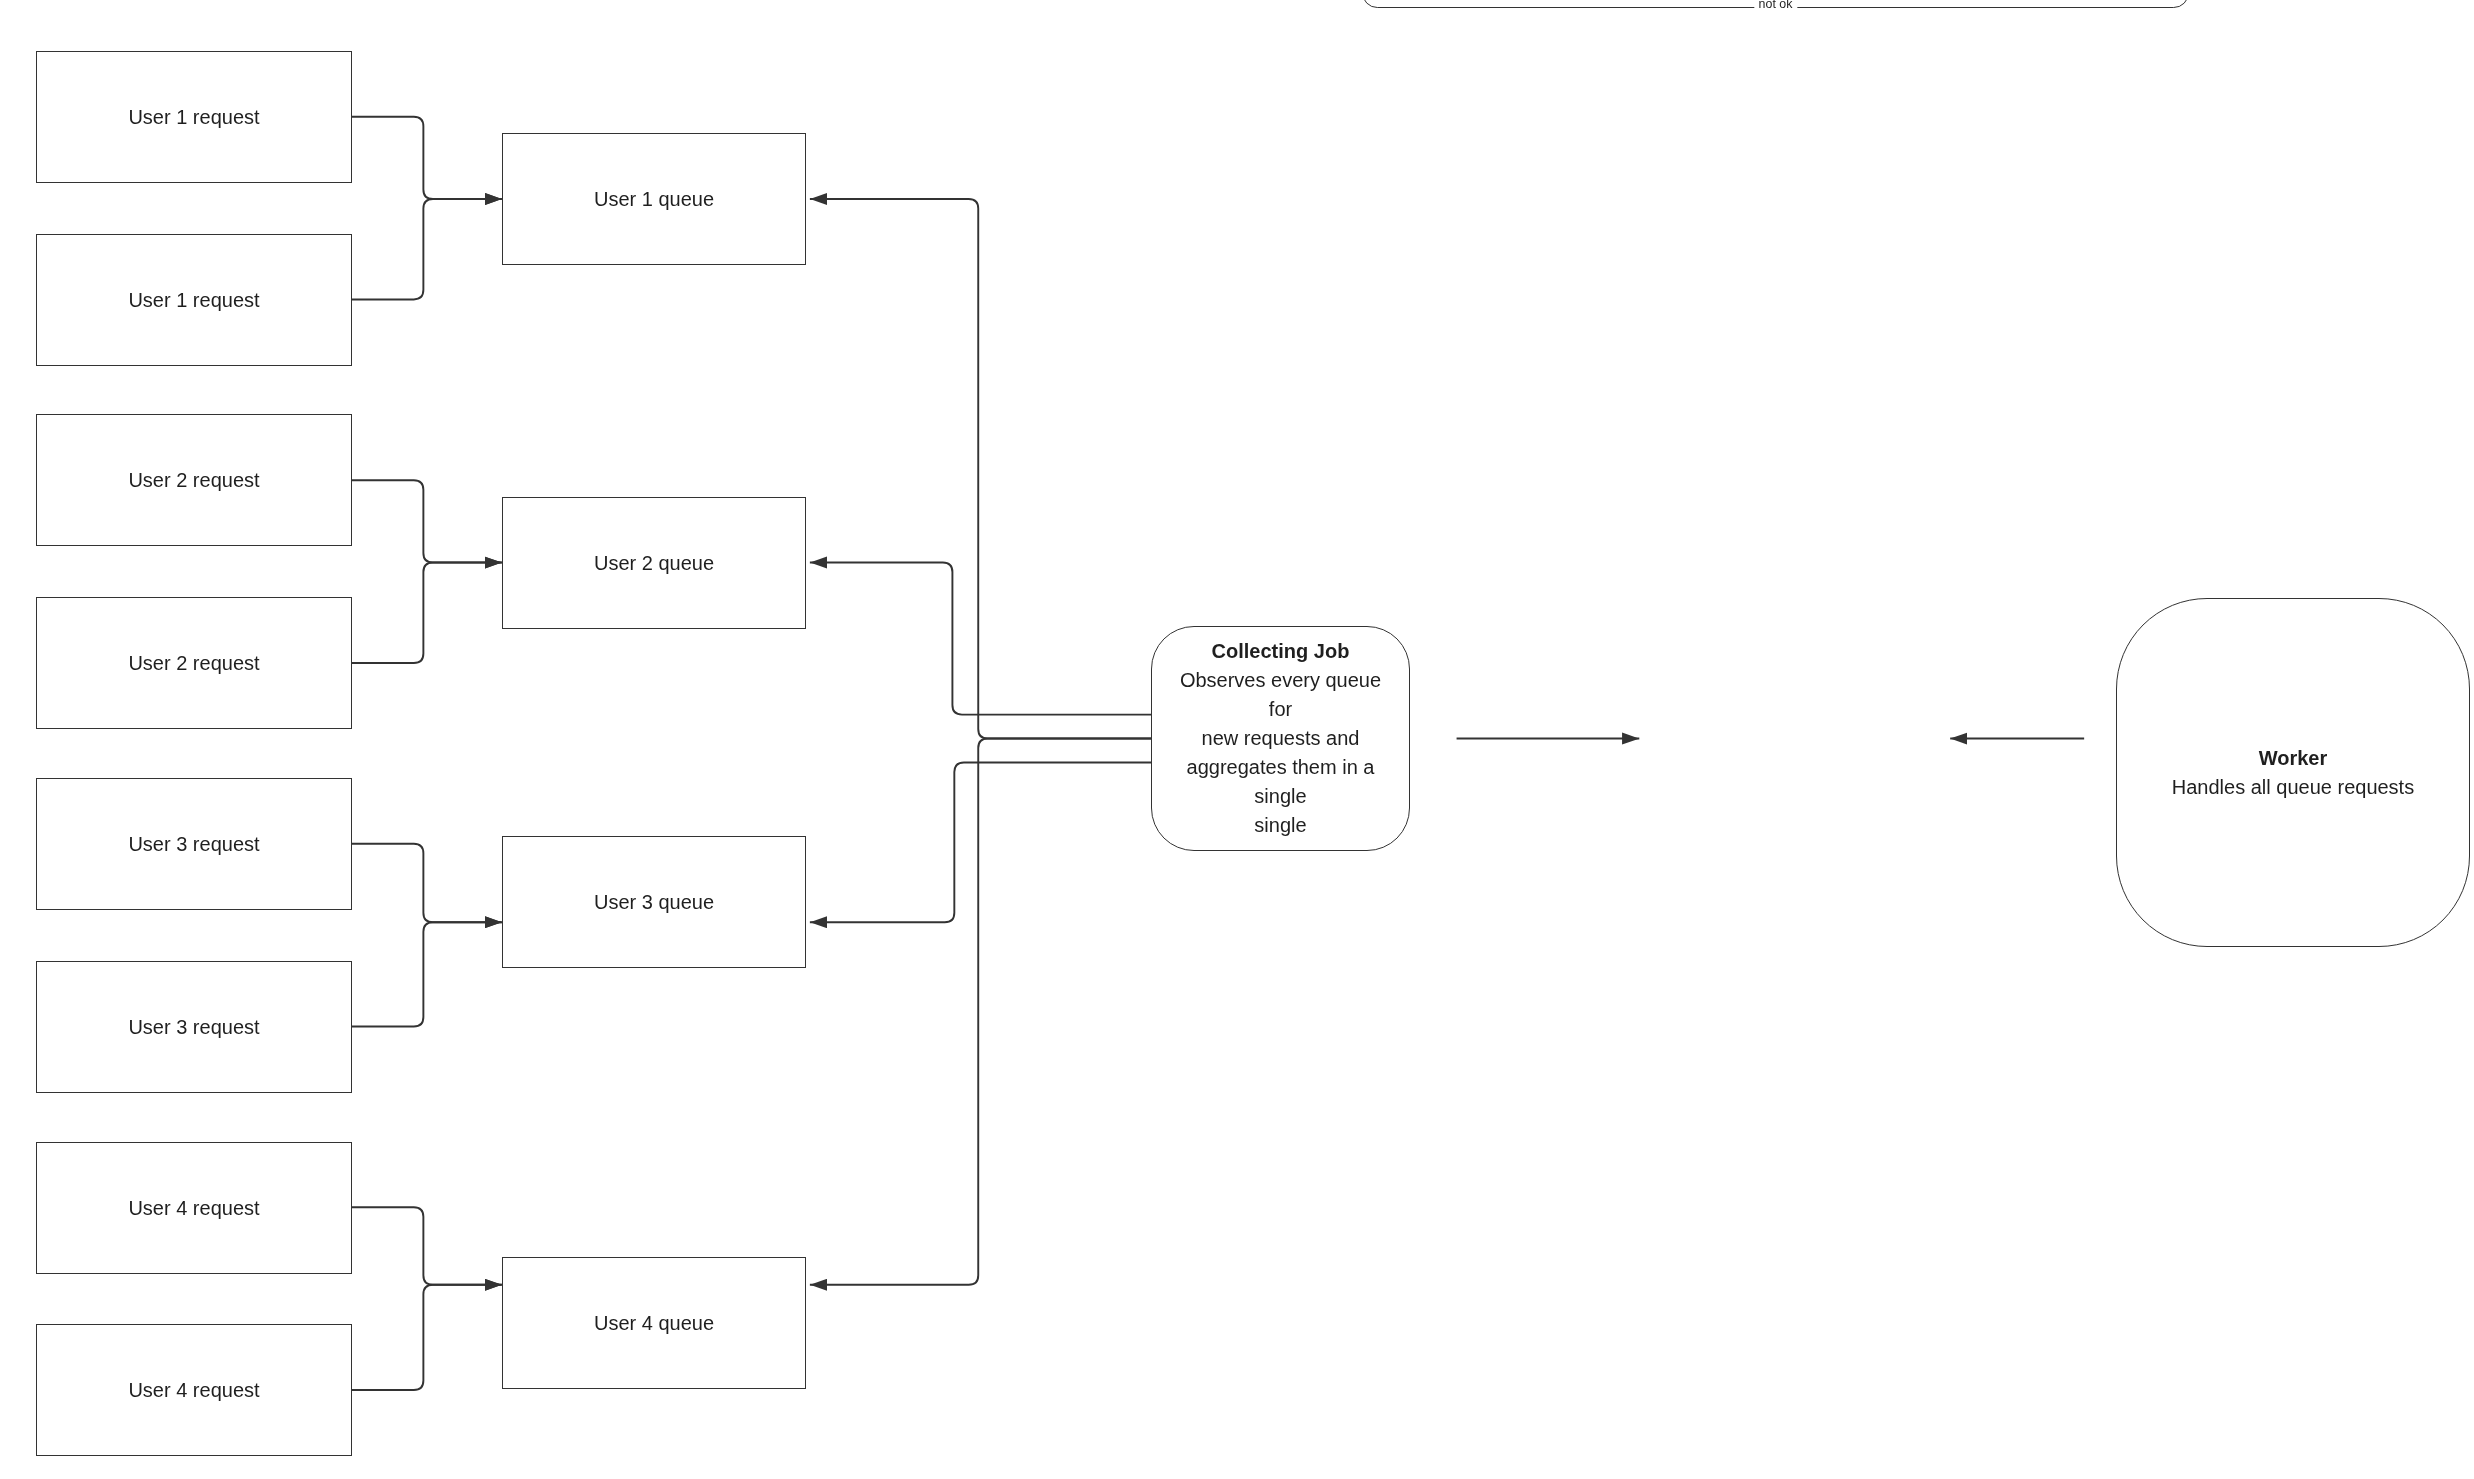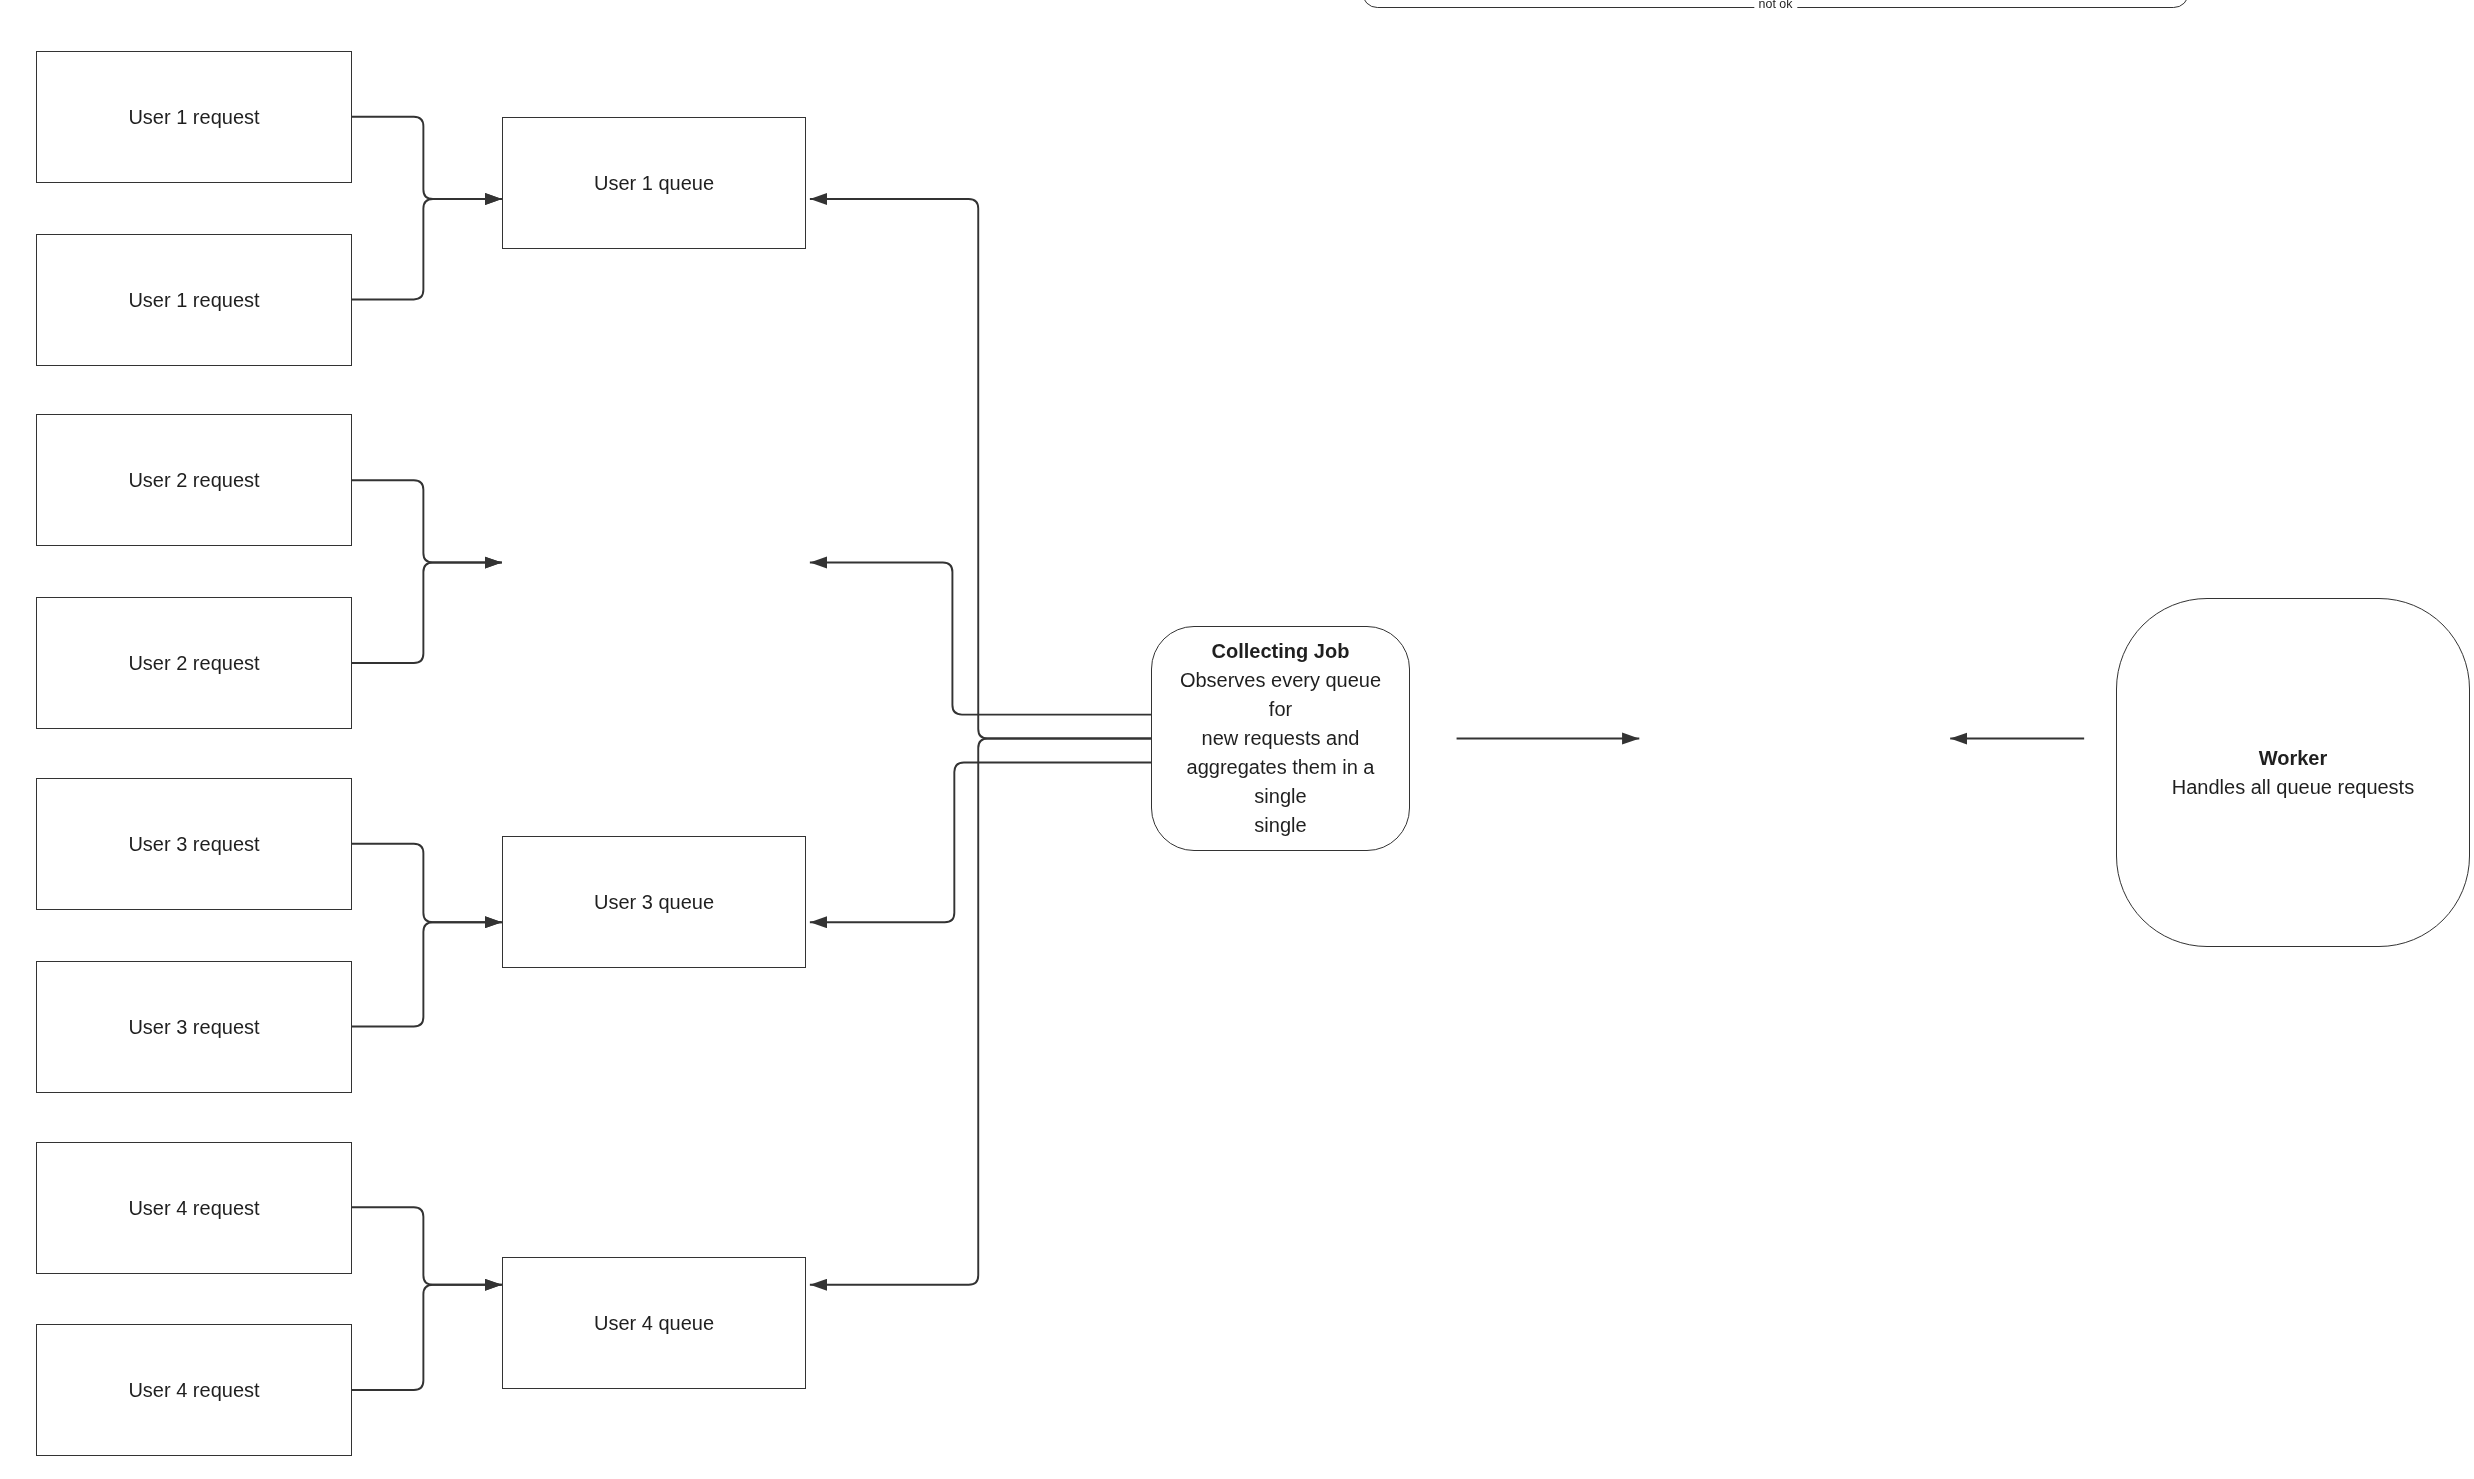--- a/index.html
+++ b/index.html
@@ -67,29 +67,32 @@
   <div class="cutbox">
     <span class="cutbox-label">not ok</span>
   </div>
 
   <div class="box req" style="left:36px;top:51px;">
     <span>User 1 request</span>
   </div>
   <div class="box req" style="left:36px;top:234px;">
     <span>User 1 request</span>
   </div>
-  <div class="box queue" style="left:502px;top:117px;justify-content:center;">
+  <div class="box queue" style="left:502px;top:133px;justify-content:center;">
     <span>User 1 queue</span>
   </div>
 
   <div class="box req" style="left:36px;top:414px;">
     <span>User 2 request</span>
   </div>
   <div class="box req" style="left:36px;top:597px;">
     <span>User 2 request</span>
+  </div>
+  <div class="box queue" style="left:502px;top:497px;">
+    <span>User 2 queue</span>
   </div>
 
   <div class="box req" style="left:36px;top:778px;">
     <span>User 3 request</span>
   </div>
   <div class="box req" style="left:36px;top:961px;">
     <span>User 3 request</span>
   </div>
   <div class="box queue" style="left:502px;top:836px;">
     <span>User 3 queue</span>

